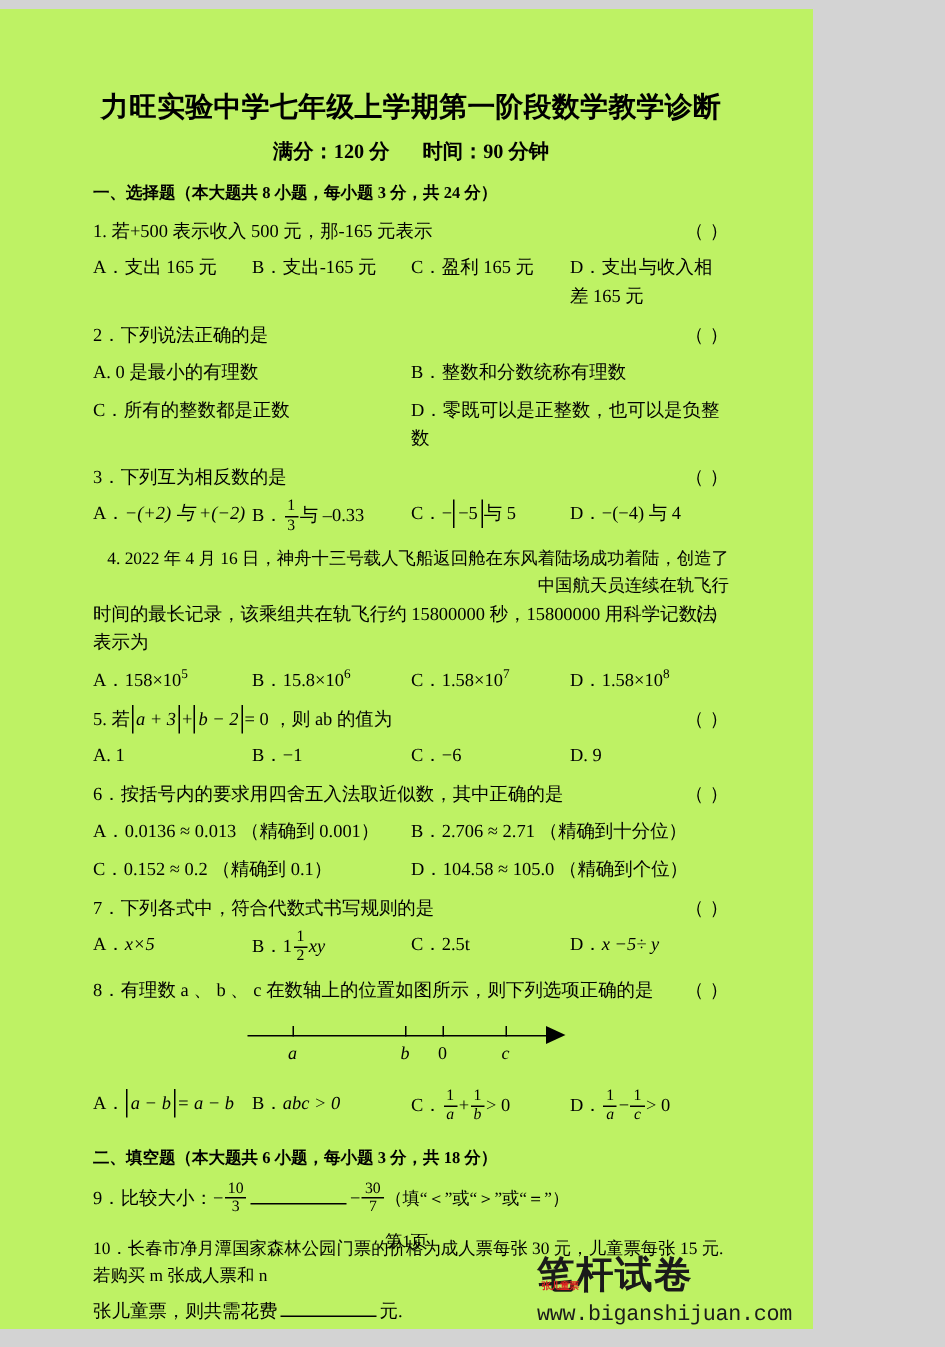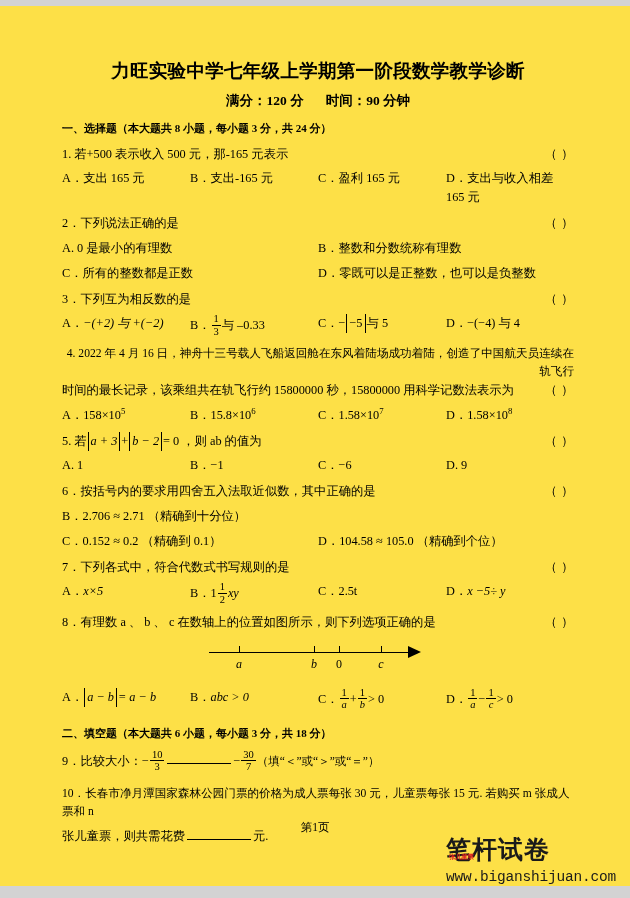--- a/index.html
+++ b/index.html
@@ -10,23 +10,23 @@
   body {
     width: 630px;
     height: 898px;
     overflow: hidden;
     font-family: "Liberation Serif", "DejaVu Serif", serif;
   }
   .page {
     position: absolute;
     top: 6px;
     left: 0;
-    width: 630px;
+    width: 542px;
     height: 880px;
-    background: #fde047;
+    background: #bef264;
     box-sizing: border-box;
     padding: 0;
     overflow: hidden;
   }
   .inner {
     position: relative;
     padding: 52px 56px 0 62px;
     height: 100%;
     box-sizing: border-box;
   }
@@ -272,20 +272,21 @@
         <div>D. 9</div>
       </div>
     </div>
 
     <div class="q">
       <span class="q-stem">
         <span>6．按括号内的要求用四舍五入法取近似数，其中正确的是</span>
         <span class="ans-paren">（        ）</span>
       </span>
       <div class="opts cols2">
+        <div>A．0.0136 ≈ 0.013 （精确到 0.001）</div>
         <div>B．2.706 ≈ 2.71 （精确到十分位）</div>
       </div>
       <div class="opts cols2">
         <div>C．0.152 ≈ 0.2 （精确到 0.1）</div>
         <div>D．104.58 ≈ 105.0 （精确到个位）</div>
       </div>
     </div>
 
     <div class="q">
       <span class="q-stem">

